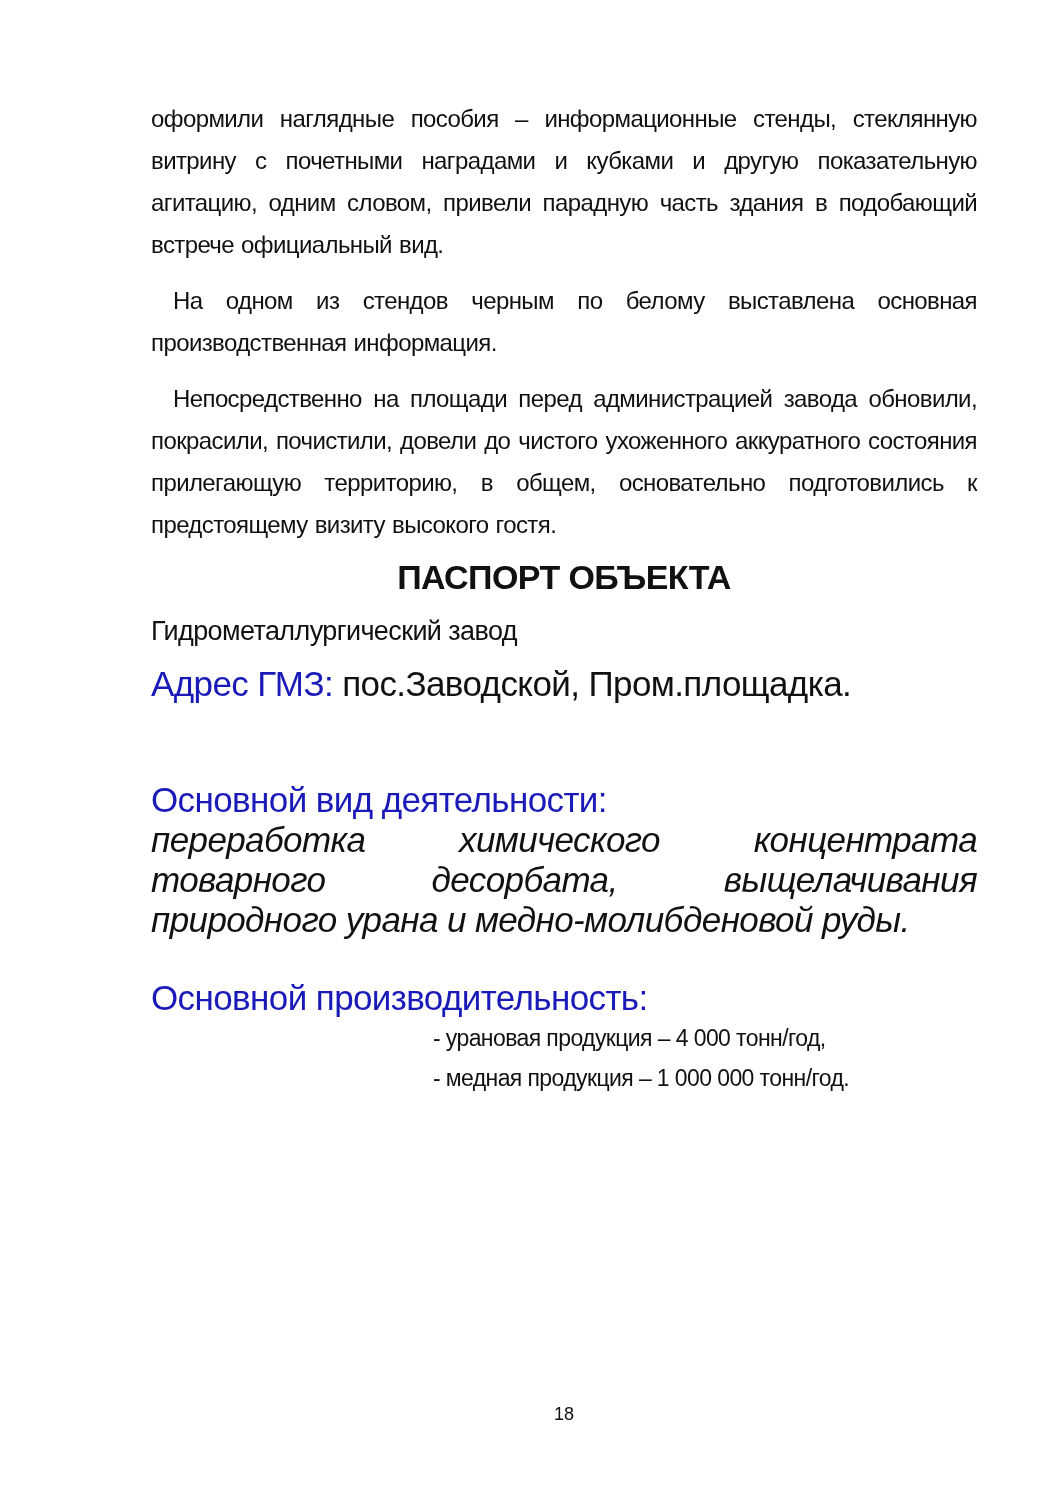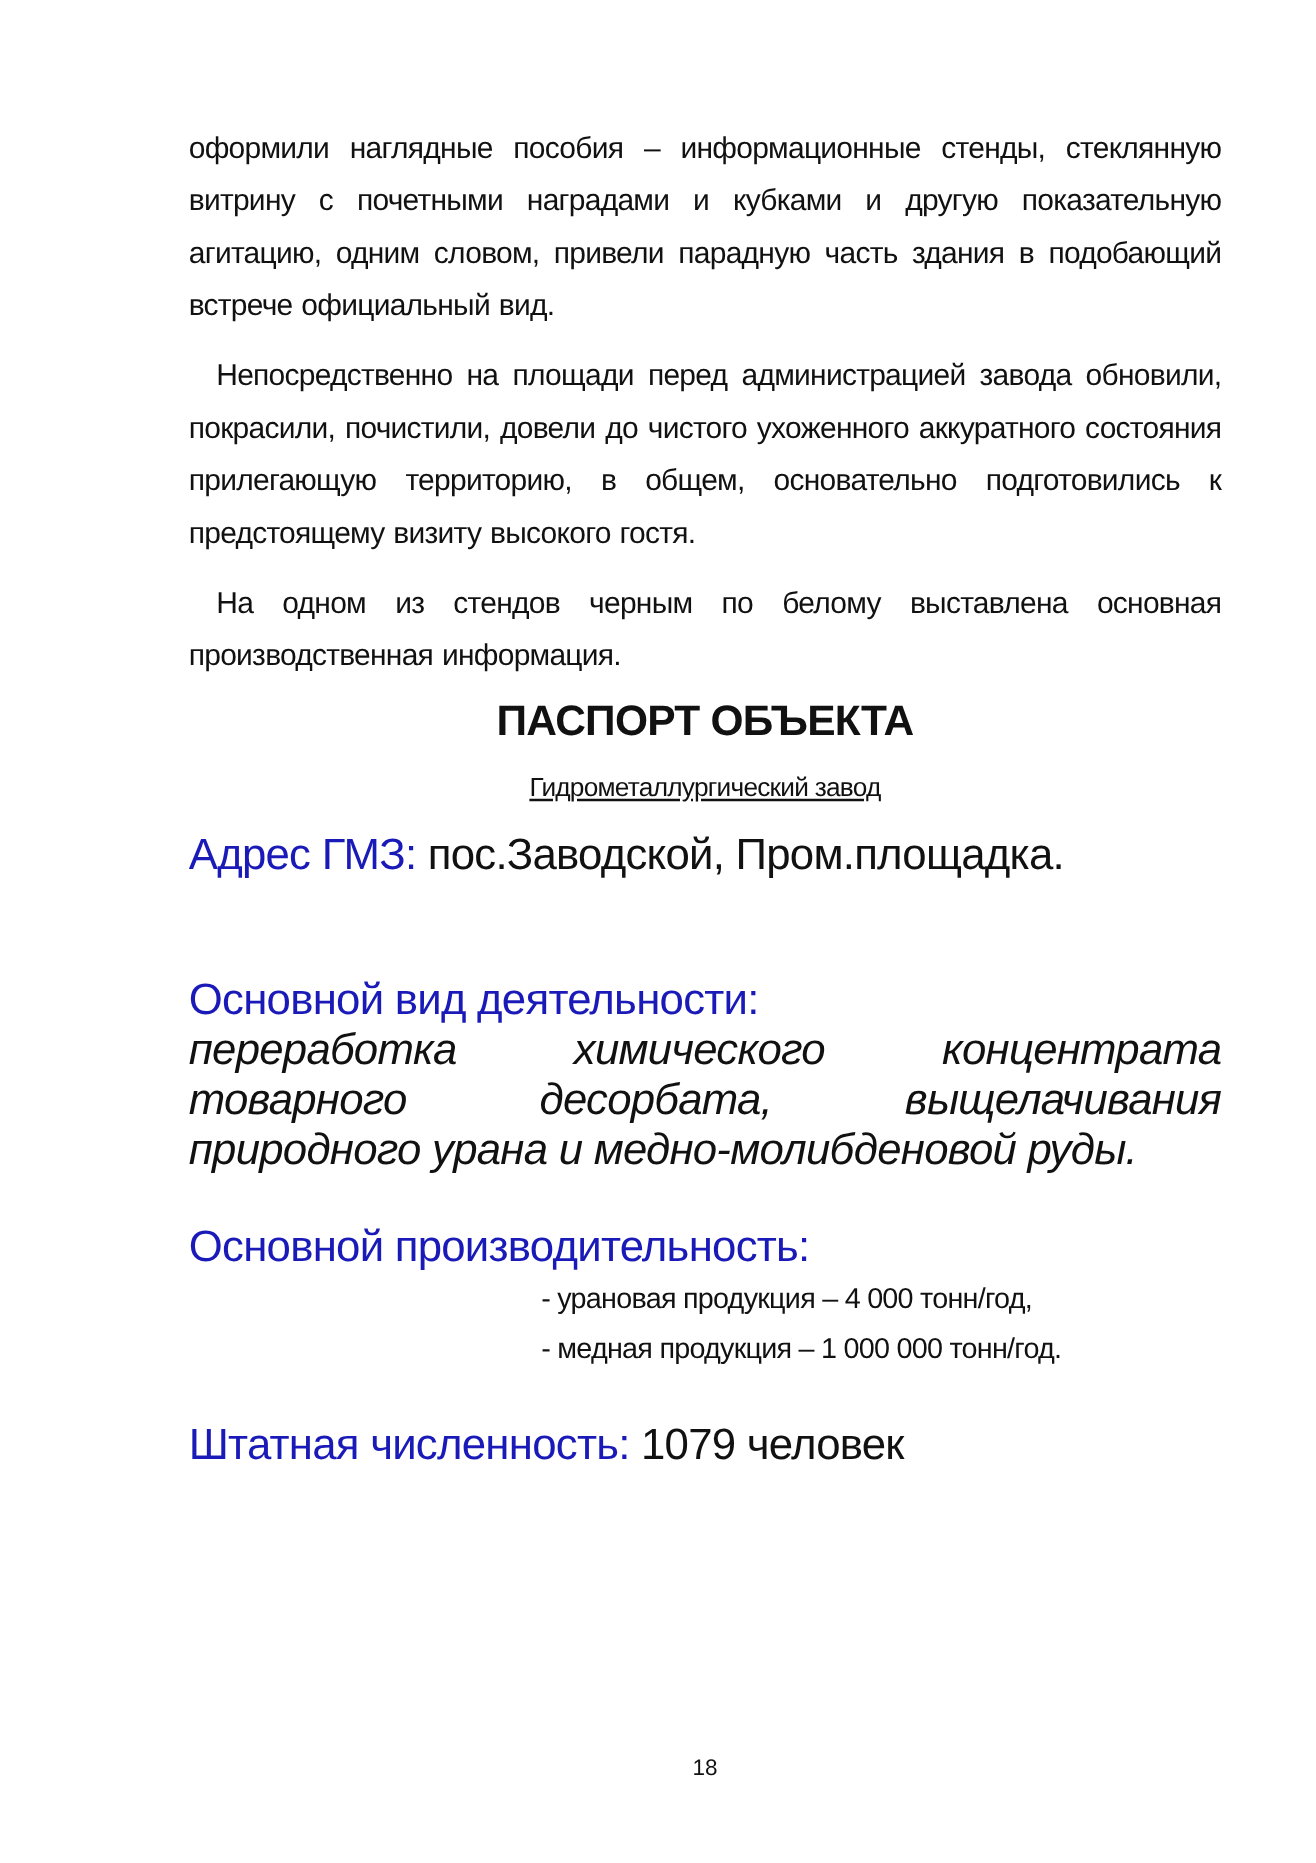--- a/index.html
+++ b/index.html
@@ -33,26 +33,25 @@
     .indent { text-indent: 22px; }
     .title {
       font-size: 34px;
       font-weight: bold;
       text-align: center;
       line-height: 42px;
       margin: 10px 0 0 0;
       letter-spacing: -0.6px;
     }
     .subtitle {
-      font-size: 21px;
-      text-align: center;
+      font-size: 27px;
+      text-align: left;
       line-height: 42px;
       margin: 12px 0 0 0;
       letter-spacing: -0.6px;
-      text-decoration: underline;
     }
     .field {
       font-size: 35px;
       line-height: 40px;
       margin: 0;
       letter-spacing: -0.6px;
     }
     .label { color: #1a1ab8; }
     .blank { height: 38px; }
     .justify { text-align: justify; font-style: italic; }
@@ -71,22 +70,22 @@
       text-align: center;
       font-size: 18px;
       color: #111111;
     }
   </style>
 </head>
 <body>
 
 <div class="page">
   <p class="p">оформили наглядные пособия – информационные стенды, стеклянную витрину с почетными наградами и кубками и другую показательную агитацию, одним словом, привели парадную часть здания в подобающий встрече официальный вид.</p>
+  <p class="p p-gap indent">На одном из стендов черным по белому выставлена основная производственная информация.</p>
   <p class="p p-gap indent">Непосредственно на площади перед администрацией завода обновили, покрасили, почистили, довели до чистого ухоженного аккуратного состояния прилегающую территорию, в общем, основательно подготовились к предстоящему визиту высокого гостя.</p>
-  <p class="p p-gap indent">На одном из стендов черным по белому выставлена основная производственная информация.</p>
 
   <div class="title">ПАСПОРТ ОБЪЕКТА</div>
   <div class="subtitle">Гидрометаллургический завод</div>
 
   <div style="height:12px"></div>
 
   <p class="field">
     <span class="label">Адрес ГМЗ:</span><span> пос.Заводской, Пром.площадка.</span>
   </p>
   <div class="blank"></div>
@@ -101,18 +100,15 @@
 
   <p class="field">
     <span class="label">Основной производительность:</span>
   </p>
   <div class="prod-list">
     <div class="line">- урановая продукция – 4 000 тонн/год,</div>
     <div class="line">- медная продукция – 1 000 000 тонн/год.</div>
   </div>
   <div class="blank"></div>
 
-  <p class="field">
-    <span class="label">Штатная численность:</span><span> 1079 человек</span>
-  </p>
 </div>
 
 <div class="page-num">18</div>
 
 </body></html>

